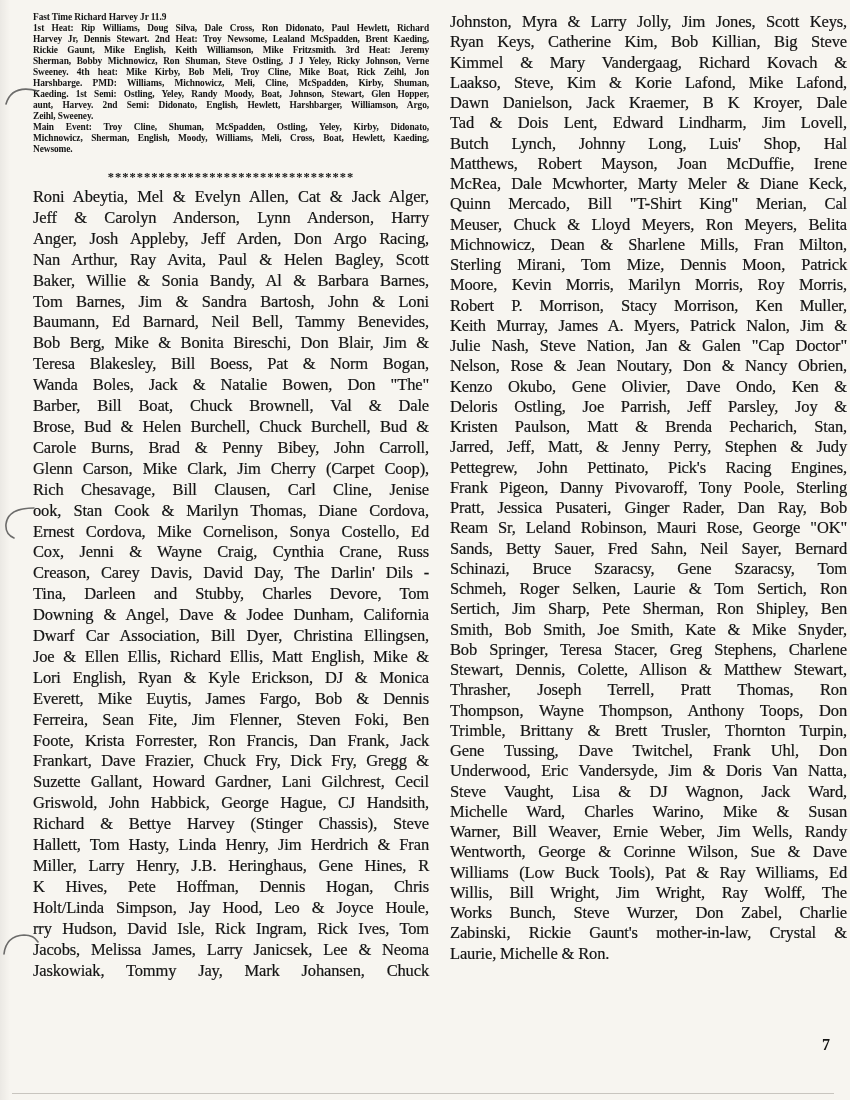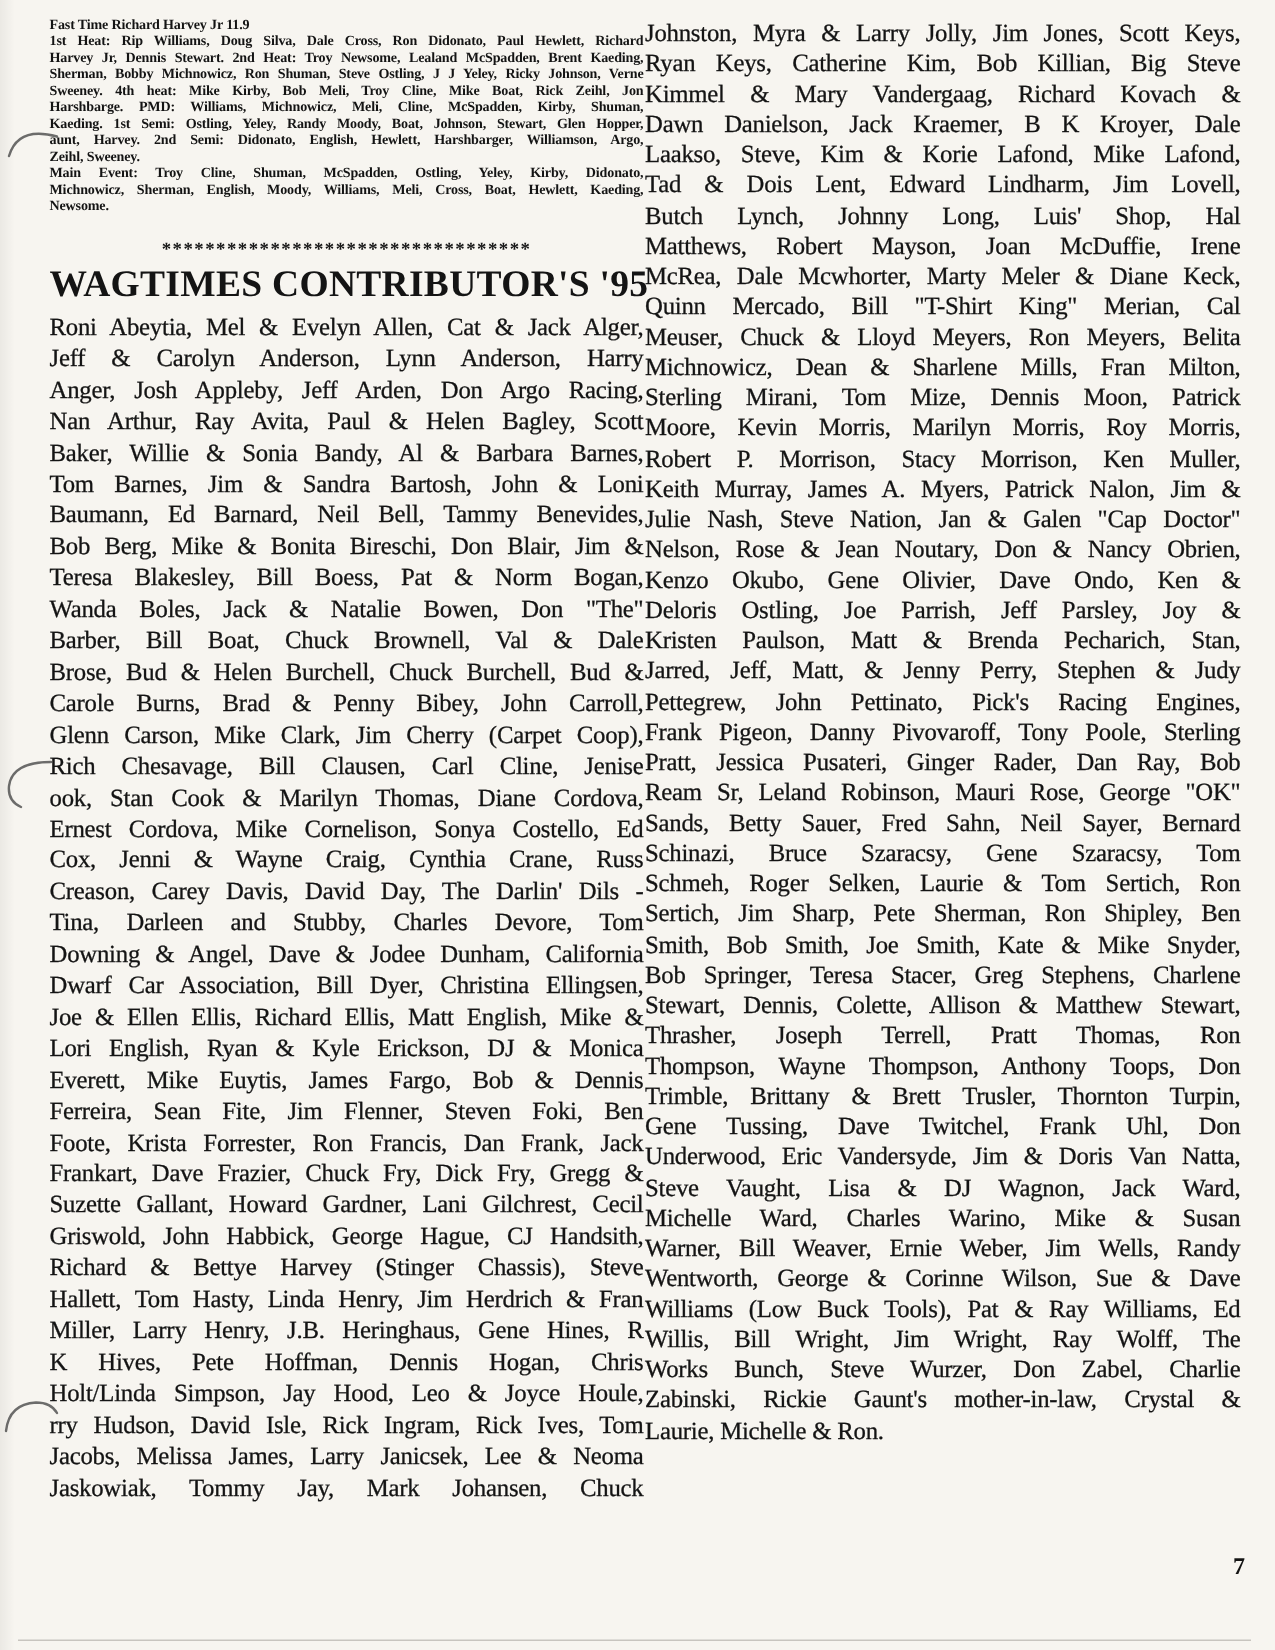--- a/index.html
+++ b/index.html
@@ -14,21 +14,21 @@
     font-family:"Liberation Serif","DejaVu Serif",serif;
     color:var(--ink);
   }
   .page{position:absolute;inset:0;}
   
   .edge-shade{position:absolute;left:0;top:0;width:10px;height:1100px;
     background:linear-gradient(90deg,rgba(0,0,0,.05),rgba(0,0,0,0));}
 
   .col{position:absolute;}
   .col-left{left:33px;top:12px;width:396px;}
-  .col-right{left:430px;top:12px;width:397px;}
+  .col-right{left:450px;top:12px;width:397px;}
 
   
   .results{font-weight:bold;font-size:9.4px;line-height:11px;letter-spacing:-.1px;}
   .results .jline{white-space:nowrap;}
 
   
   .jline{
     text-align:justify;
     -moz-text-align-last:justify;
     text-align-last:justify;
@@ -71,37 +71,37 @@
 
 <div class="page">
   <div class="edge-shade"></div>
 
   <section class="col col-left">
     <div class="results">
       <div>Fast Time Richard Harvey Jr 11.9</div>
       <div class="para-end">
           <div class="jline">1st Heat: Rip Williams, Doug Silva, Dale Cross, Ron Didonato, Paul Hewlett, Richard</div>
           <div class="jline">Harvey Jr, Dennis Stewart. 2nd Heat: Troy Newsome, Lealand McSpadden, Brent Kaeding,</div>
+          <div class="jline">Rickie Gaunt, Mike English, Keith Williamson, Mike Fritzsmith. 3rd Heat: Jeremy</div>
           <div class="jline">Sherman, Bobby Michnowicz, Ron Shuman, Steve Ostling, J J Yeley, Ricky Johnson, Verne</div>
           <div class="jline">Sweeney. 4th heat: Mike Kirby, Bob Meli, Troy Cline, Mike Boat, Rick Zeihl, Jon</div>
           <div class="jline">Harshbarge. PMD: Williams, Michnowicz, Meli, Cline, McSpadden, Kirby, Shuman,</div>
           <div class="jline">Kaeding. 1st Semi: Ostling, Yeley, Randy Moody, Boat, Johnson, Stewart, Glen Hopper,</div>
           <div class="jline">aunt, Harvey. 2nd Semi: Didonato, English, Hewlett, Harshbarger, Williamson, Argo,</div>
           <div class="jline">Zeihl, Sweeney.</div>
         </div>
       <div class="para-end">
           <div class="jline">Main Event: Troy Cline, Shuman, McSpadden, Ostling, Yeley, Kirby, Didonato,</div>
           <div class="jline">Michnowicz, Sherman, English, Moody, Williams, Meli, Cross, Boat, Hewlett, Kaeding,</div>
           <div class="jline">Newsome.</div>
         </div>
     </div>
 
     <div class="divider">**********************************</div>
 
-    <h1 class="title">WAGTIMES CONTRIBUTOR'S '95</h1>
 
     <div class="body-text">
         <div class="jline">Roni Abeytia, Mel &amp; Evelyn Allen, Cat &amp; Jack Alger,</div>
         <div class="jline">Jeff &amp; Carolyn Anderson, Lynn Anderson, Harry</div>
         <div class="jline">Anger, Josh Appleby, Jeff Arden, Don Argo Racing,</div>
         <div class="jline">Nan Arthur, Ray Avita, Paul &amp; Helen Bagley, Scott</div>
         <div class="jline">Baker, Willie &amp; Sonia Bandy, Al &amp; Barbara Barnes,</div>
         <div class="jline">Tom Barnes, Jim &amp; Sandra Bartosh, John &amp; Loni</div>
         <div class="jline">Baumann, Ed Barnard, Neil Bell, Tammy Benevides,</div>
         <div class="jline">Bob Berg, Mike &amp; Bonita Bireschi, Don Blair, Jim &amp;</div>
@@ -136,22 +136,22 @@
         <div class="jline">Jacobs, Melissa James, Larry Janicsek, Lee &amp; Neoma</div>
         <div class="jline">Jaskowiak, Tommy Jay, Mark Johansen, Chuck</div>
       </div>
   </section>
 
   <section class="col col-right">
     <div class="body-text para-end">
         <div class="jline">Johnston, Myra &amp; Larry Jolly, Jim Jones, Scott Keys,</div>
         <div class="jline">Ryan Keys, Catherine Kim, Bob Killian, Big Steve</div>
         <div class="jline">Kimmel &amp; Mary Vandergaag, Richard Kovach &amp;</div>
+        <div class="jline">Laakso, Steve, Kim &amp; Korie Lafond, Mike Lafond,</div>
         <div class="jline">Dawn Danielson, Jack Kraemer, B K Kroyer, Dale</div>
-        <div class="jline">Laakso, Steve, Kim &amp; Korie Lafond, Mike Lafond,</div>
         <div class="jline">Tad &amp; Dois Lent, Edward Lindharm, Jim Lovell,</div>
         <div class="jline">Butch Lynch, Johnny Long, Luis' Shop, Hal</div>
         <div class="jline">Matthews, Robert Mayson, Joan McDuffie, Irene</div>
         <div class="jline">McRea, Dale Mcwhorter, Marty Meler &amp; Diane Keck,</div>
         <div class="jline">Quinn Mercado, Bill "T-Shirt King" Merian, Cal</div>
         <div class="jline">Meuser, Chuck &amp; Lloyd Meyers, Ron Meyers, Belita</div>
         <div class="jline">Michnowicz, Dean &amp; Sharlene Mills, Fran Milton,</div>
         <div class="jline">Sterling Mirani, Tom Mize, Dennis Moon, Patrick</div>
         <div class="jline">Moore, Kevin Morris, Marilyn Morris, Roy Morris,</div>
         <div class="jline">Robert P. Morrison, Stacy Morrison, Ken Muller,</div>

